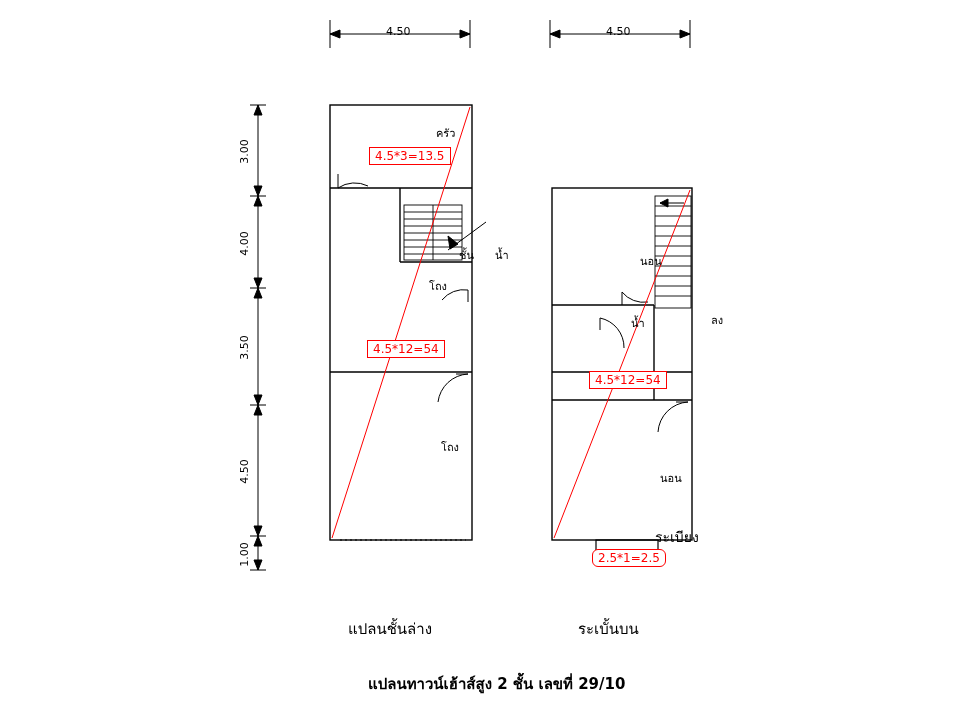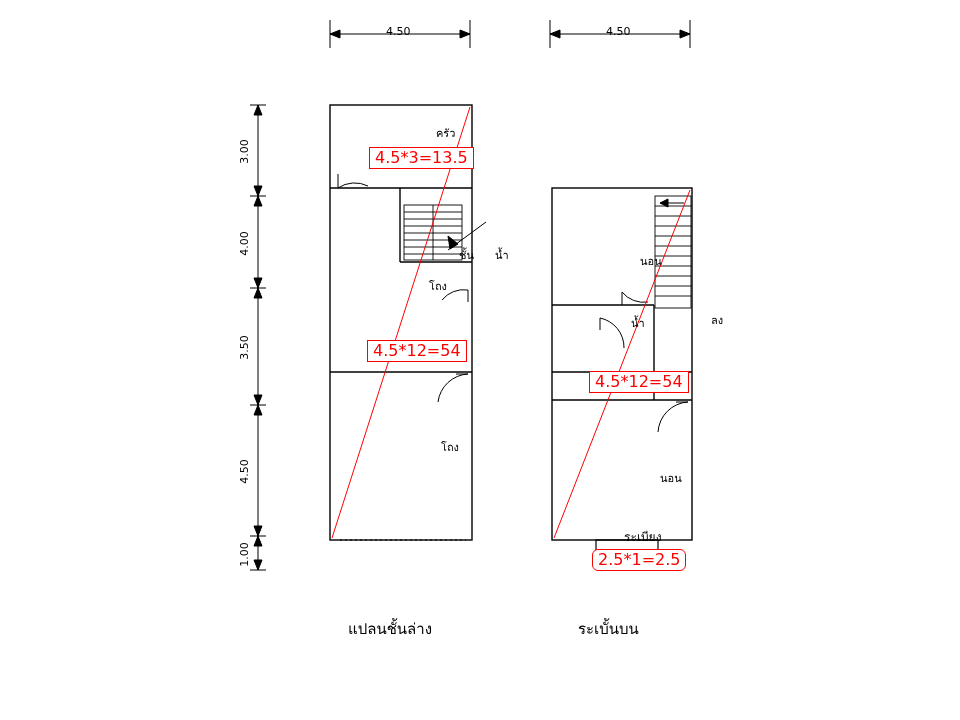--- a/index.html
+++ b/index.html
@@ -45,21 +45,21 @@
     position: absolute;
     font-size: 11px;
     color: #000;
     white-space: nowrap;
     transform-origin: 50% 50%;
   }
   .area-box {
     position: absolute;
     border: 1px solid #ff0000;
     color: #ff0000;
-    font-size: 16px;
+    font-size: 12px;
     padding: 2px 5px;
     background: #ffffff;
     white-space: nowrap;
     line-height: 1;
   }
   .caption {
     position: absolute;
     font-size: 15px;
     font-weight: normal;
     white-space: nowrap;
@@ -227,22 +227,23 @@
   <div class="lbl" style="left:381px; top:281px;">โถง</div>
   <div class="lbl" style="left:393px; top:442px;">โถง</div>
 
   <div class="area-box" style="left:369px; top:147px;">4.5*3=13.5</div>
   <div class="area-box" style="left:367px; top:340px;">4.5*12=54</div>
 
   <div class="lbl" style="left:592px; top:256px;">นอน</div>
   <div class="lbl" style="left:583px; top:318px;">น้ำ</div>
   <div class="lbl" style="left:663px; top:315px;">ลง</div>
   <div class="lbl" style="left:612px; top:473px;">นอน</div>
-  <div class="lbl" style="left:576px; top:531px; font-size:12px;">ระเบียง</div>
+  <div class="lbl" style="left:607px; top:531px; font-size:14px;font-family:Liberation Serif, serif;">ระเบียง</div>
 
   <div class="area-box" style="left:589px; top:371px;">4.5*12=54</div>
   <div class="area-box" style="left:592px; top:549px;border-radius:6px;">2.5*1=2.5</div>
 
   <div class="caption" style="left:348px; top:617px;">แปลนชั้นล่าง</div>
   <div class="caption" style="left:578px; top:617px;">ระเบั้นบน</div>
 
+  <div class="title-main" style="left:368px; top:672px;">แปลนทาวน์เฮ้าส์สูง 2 ชั้น เลขที่ 29/10</div>
 
 </div>
 
 </body></html>

